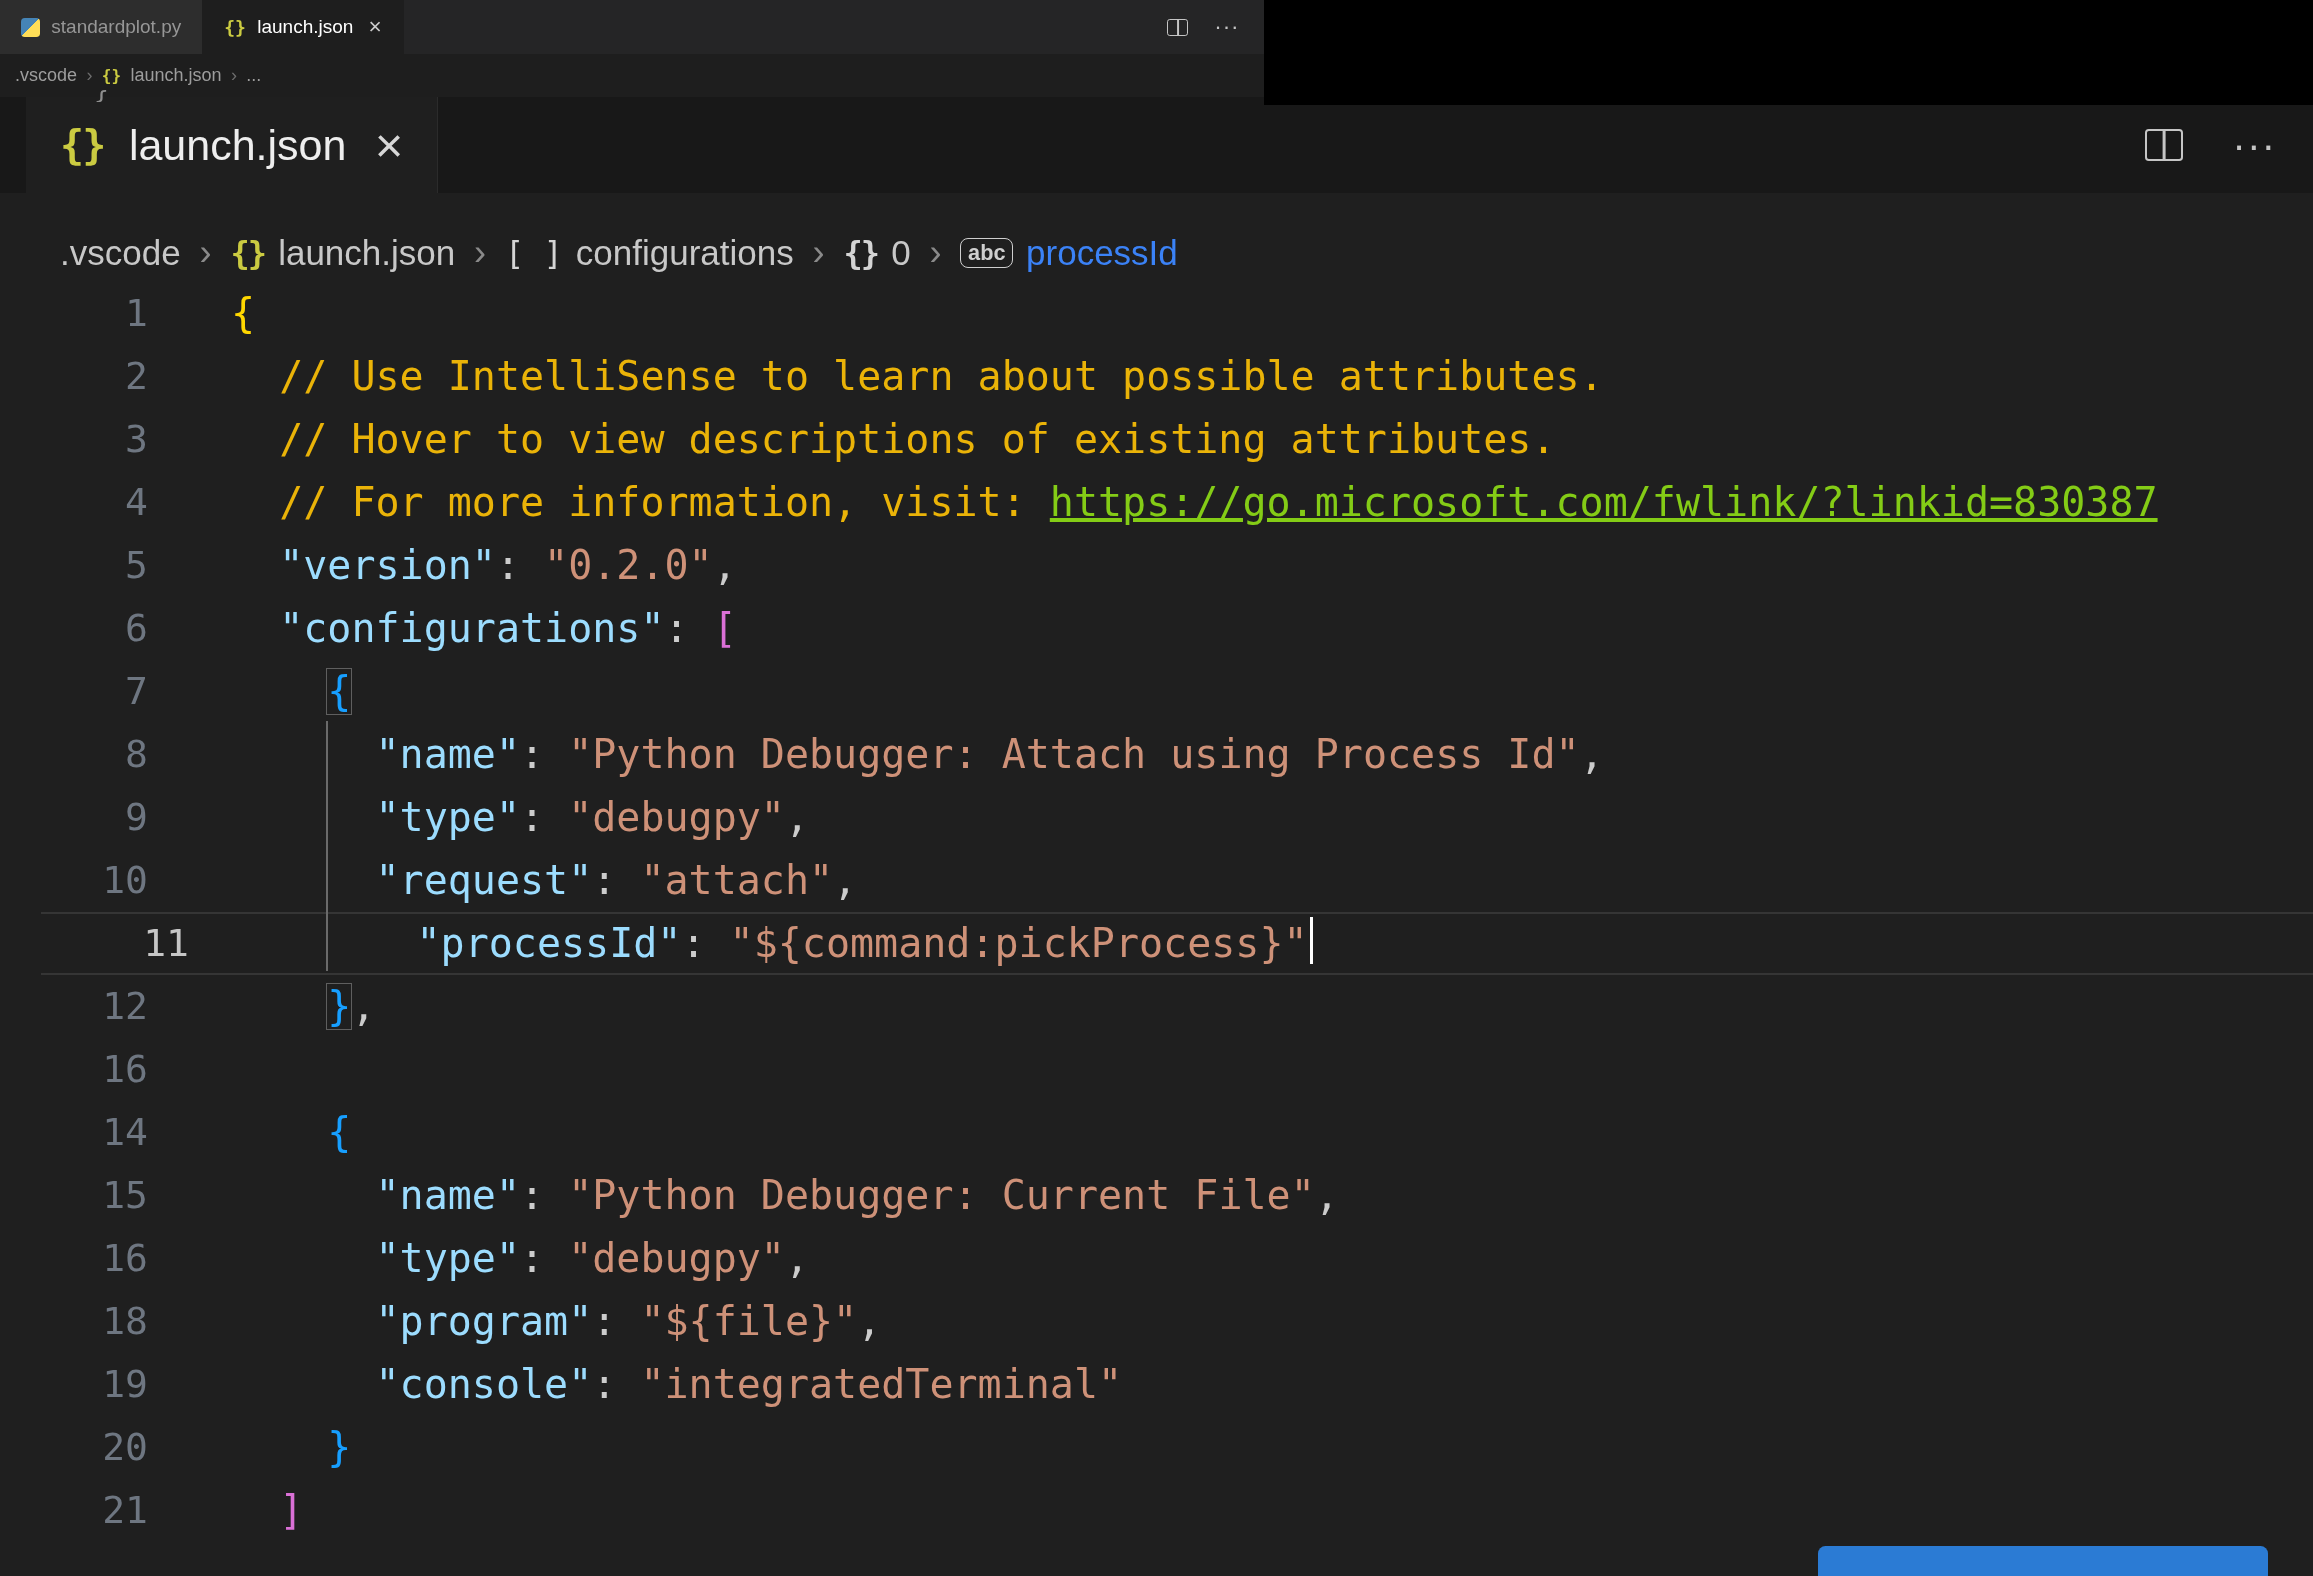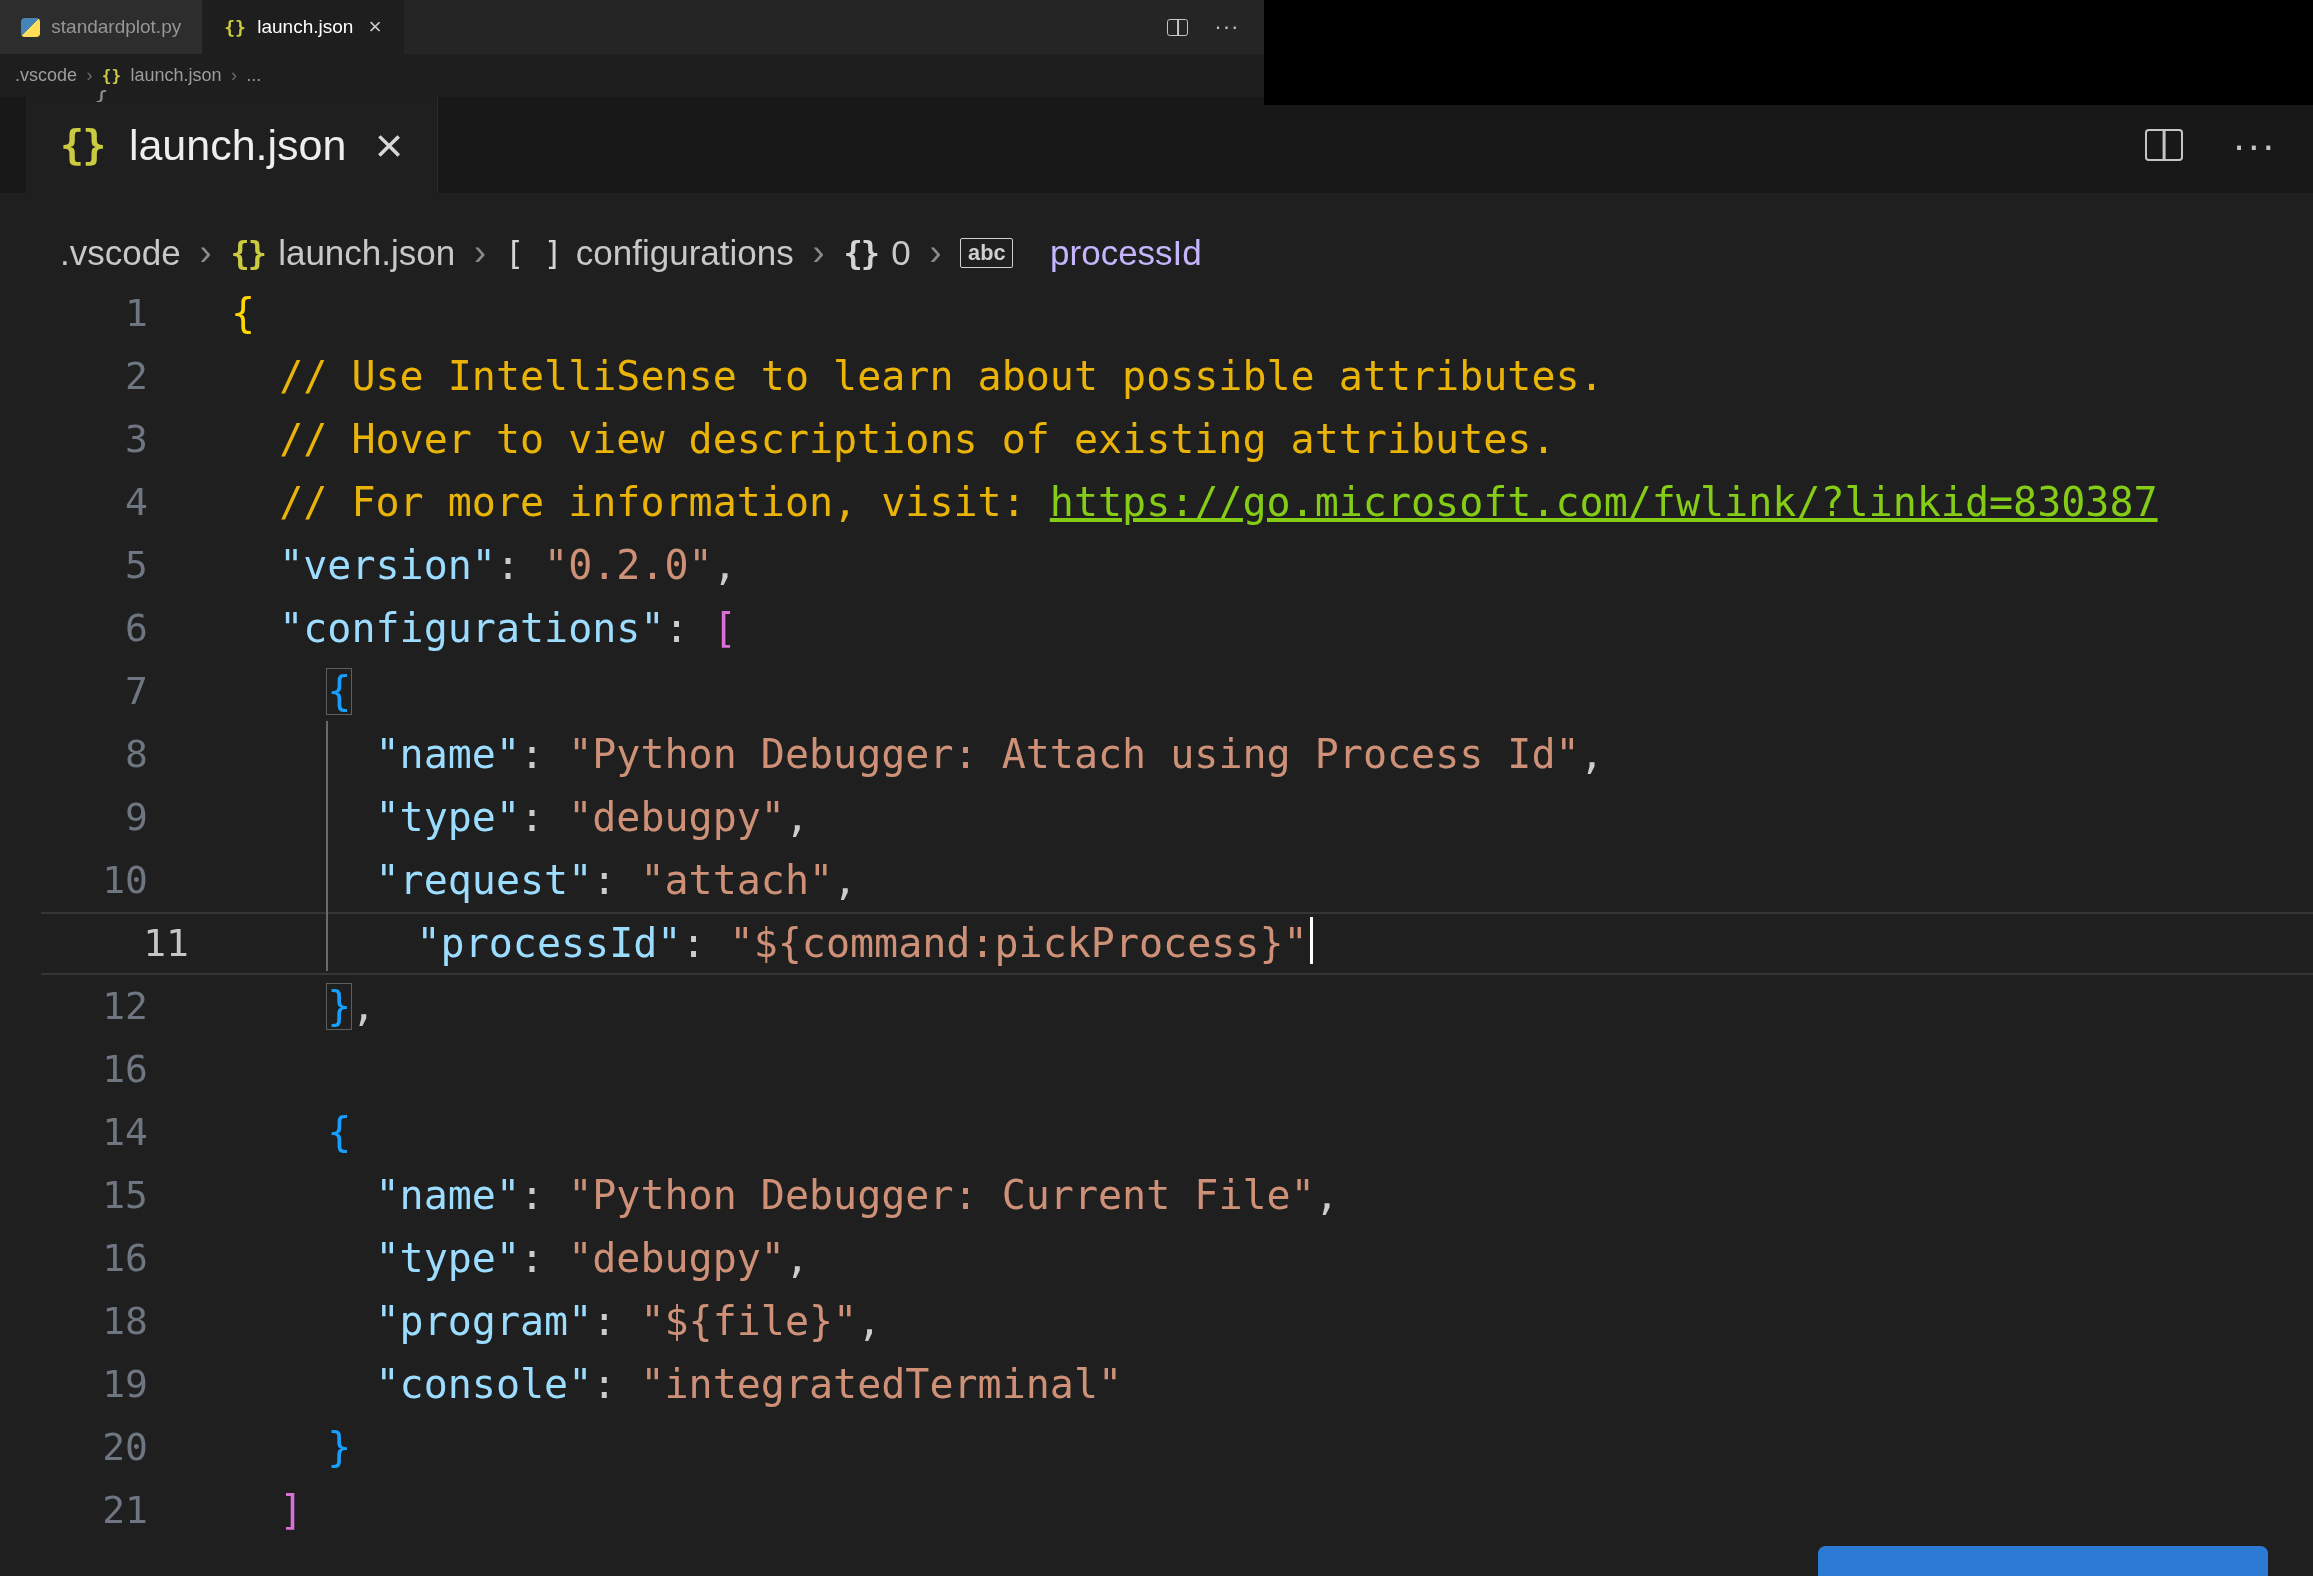--- a/index.html
+++ b/index.html
@@ -62,26 +62,26 @@
   .split-icon.big{width:34px;height:28px;border-width:2.8px;border-radius:3.8px;}
   .split-icon.big::after{width:2.8px;}
   .more-dots.big{font-size:41px;color:#c5c5c5;}
 
   .big-breadcrumb{
     position:absolute;left:60px;top:125px;height:62px;display:flex;align-items:center;gap:17px;
     font-size:35px;color:#c3c3c3;white-space:nowrap;
   }
   .bc-item{display:flex;align-items:center;gap:13px;cursor:default;}
   .bc-item .lbl{color:#c8c8c8;}
-  .bc-item.last .lbl{color:#c4b5fd;margin-left:24px;}
+  .bc-item.last .lbl{color:#3b82f6;}
   .bc-sep{color:#8a8a8a;font-size:36px;padding:0 1.9px;}
   .bc-braces{font-family:"DejaVu Sans Mono",monospace;font-weight:bold;font-size:32px;color:#cbcb41;letter-spacing:-1.9px;}
   .bc-braces.white{color:#d4d4d4;}
   .bc-array{font-family:"DejaVu Sans Mono",monospace;font-size:32px;color:#d4d4d4;}
-  .bc-abc{border:1.9px solid #cfcfcf;border-radius:2px;font-size:21.7px;font-weight:bold;
+  .bc-abc{border:1.9px solid #cfcfcf;border-radius:8px;font-size:21.7px;font-weight:bold;
     padding:1.9px 6.6px;color:#cfcfcf;line-height:1.1;}
 
   
   .code{
     position:absolute;left:0;top:185px;width:100%;
     font-family:"DejaVu Sans Mono",monospace;font-size:40px;line-height:63px;
   }
   .cl{display:flex;height:63px;}
   .cl.active{box-shadow:inset 0 1.9px 0 rgba(255,255,255,0.10),inset 0 -1.9px 0 rgba(255,255,255,0.10);margin-left:41px;}
   .cl.active .ln{color:#c6c6c6;}

